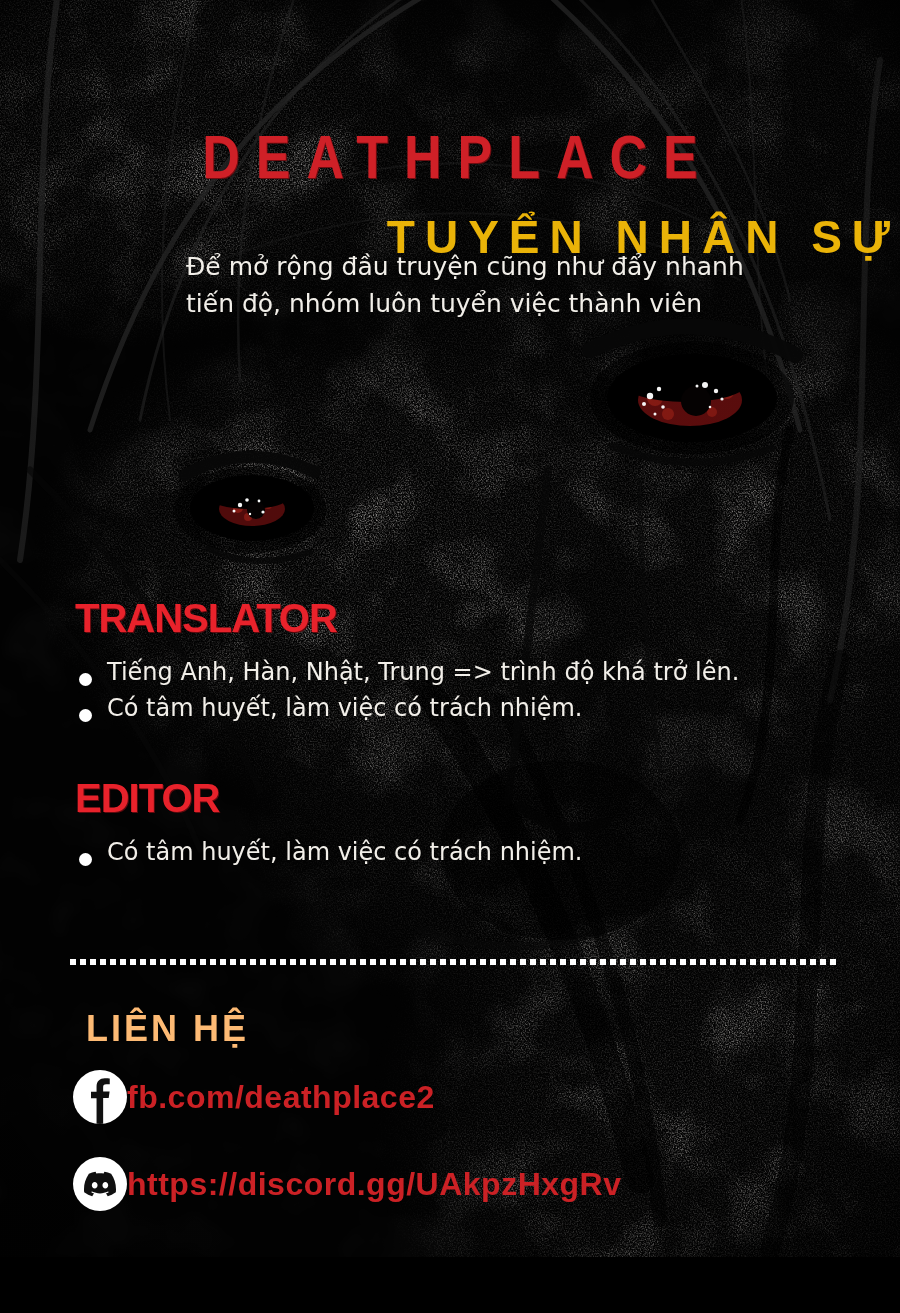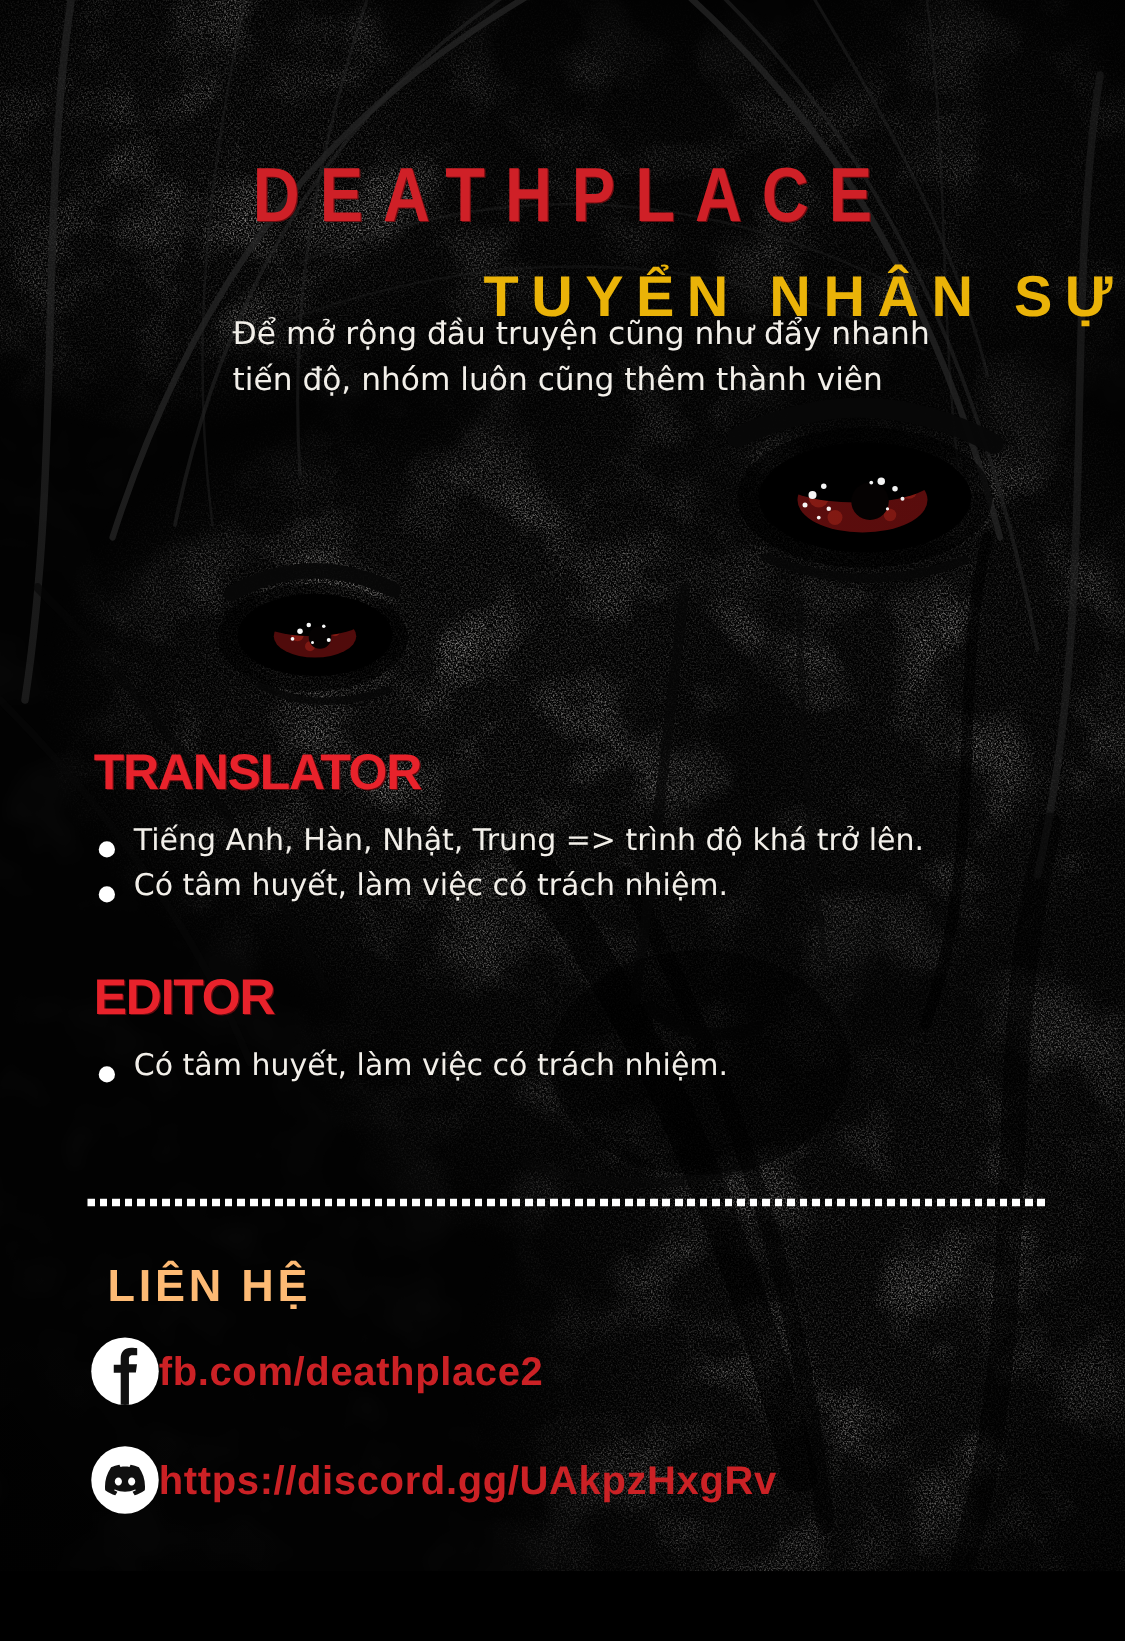--- a/index.html
+++ b/index.html
@@ -197,21 +197,21 @@
 
     <rect width="900" height="1313" fill="url(#vig)"></rect>
   </svg>
 
   <div class="content">
     <h1 class="title">DEATHPLACE</h1>
     <h2 class="subtitle">TUYỂN NHÂN SỰ</h2>
 
     <div class="intro">
       <div class="intro-line">Để mở rộng đầu truyện cũng như đẩy nhanh</div>
-      <div class="intro-line">tiến độ, nhóm luôn cũng thêm thành viên</div>
+      <div class="intro-line">tiến độ, nhóm luôn tuyển việc thành viên</div>
     </div>
 
     <section class="role role-translator">
       <h3 class="role-heading">TRANSLATOR</h3>
       <ul class="req-list">
         <li class="req-item">
           <span class="dot"></span>
           <span>Tiếng Anh, Hàn, Nhật, Trung =&gt; trình độ khá trở lên.</span>
         </li>
         <li class="req-item">

